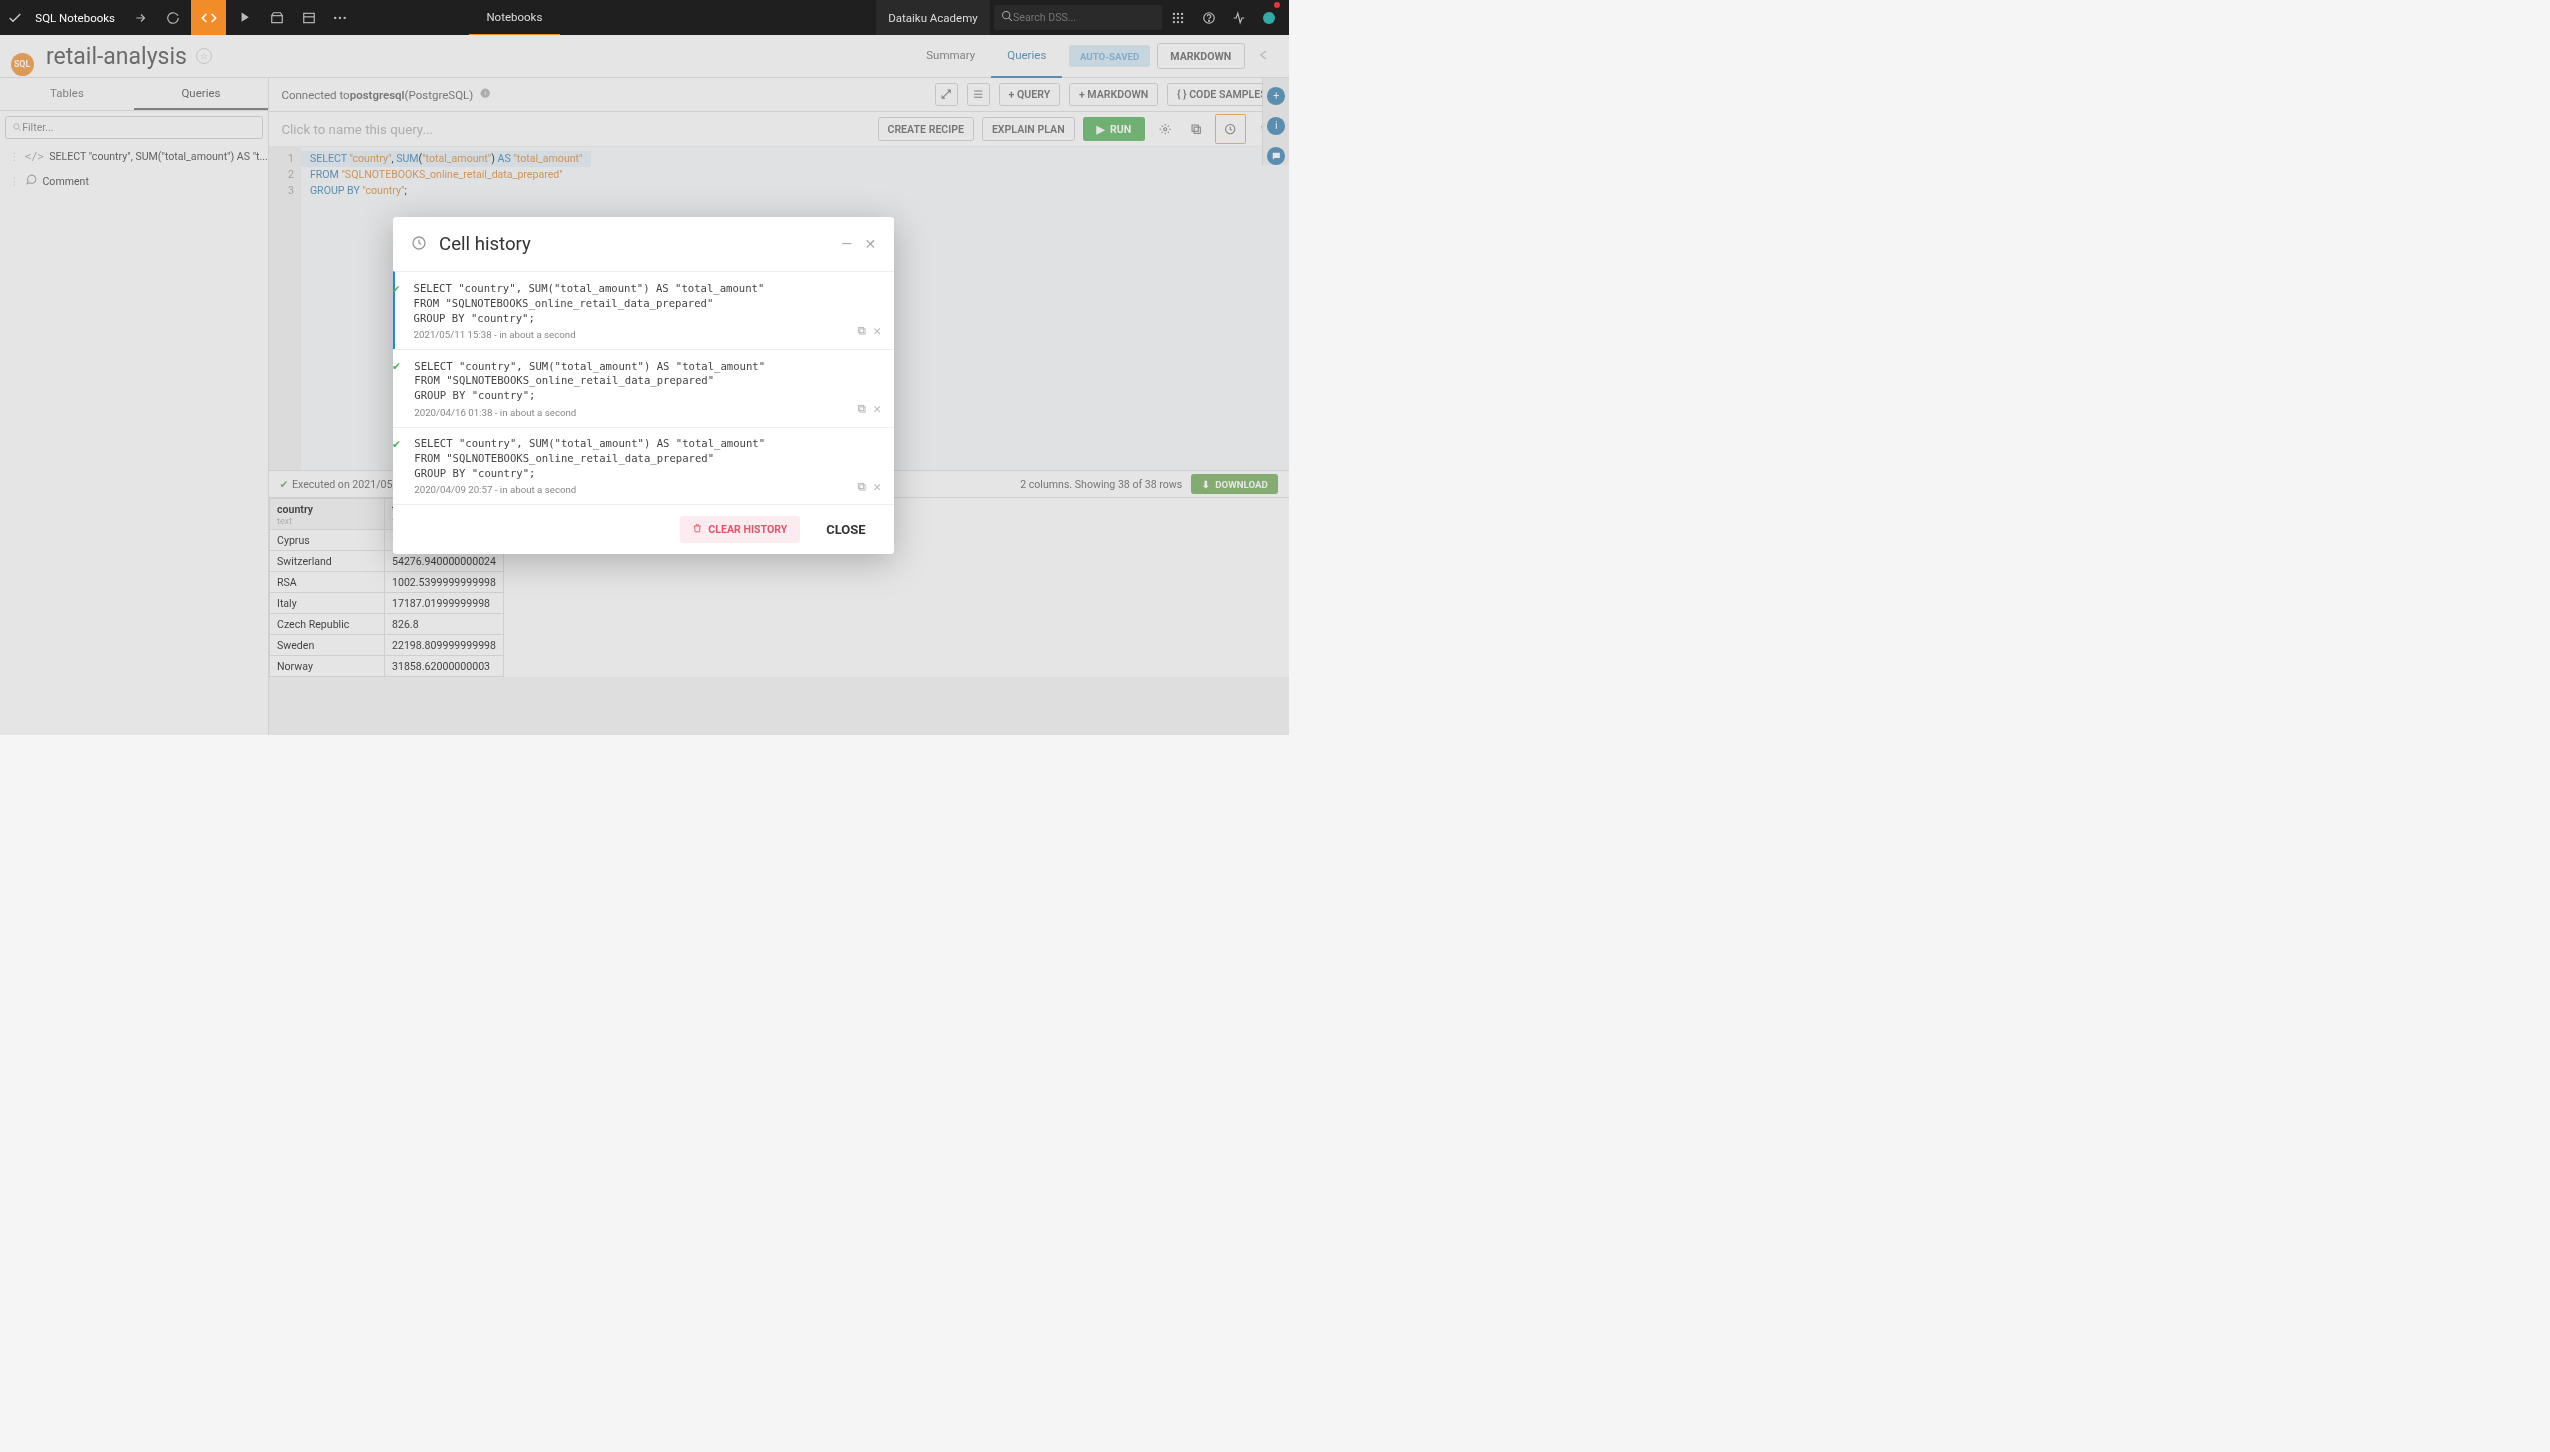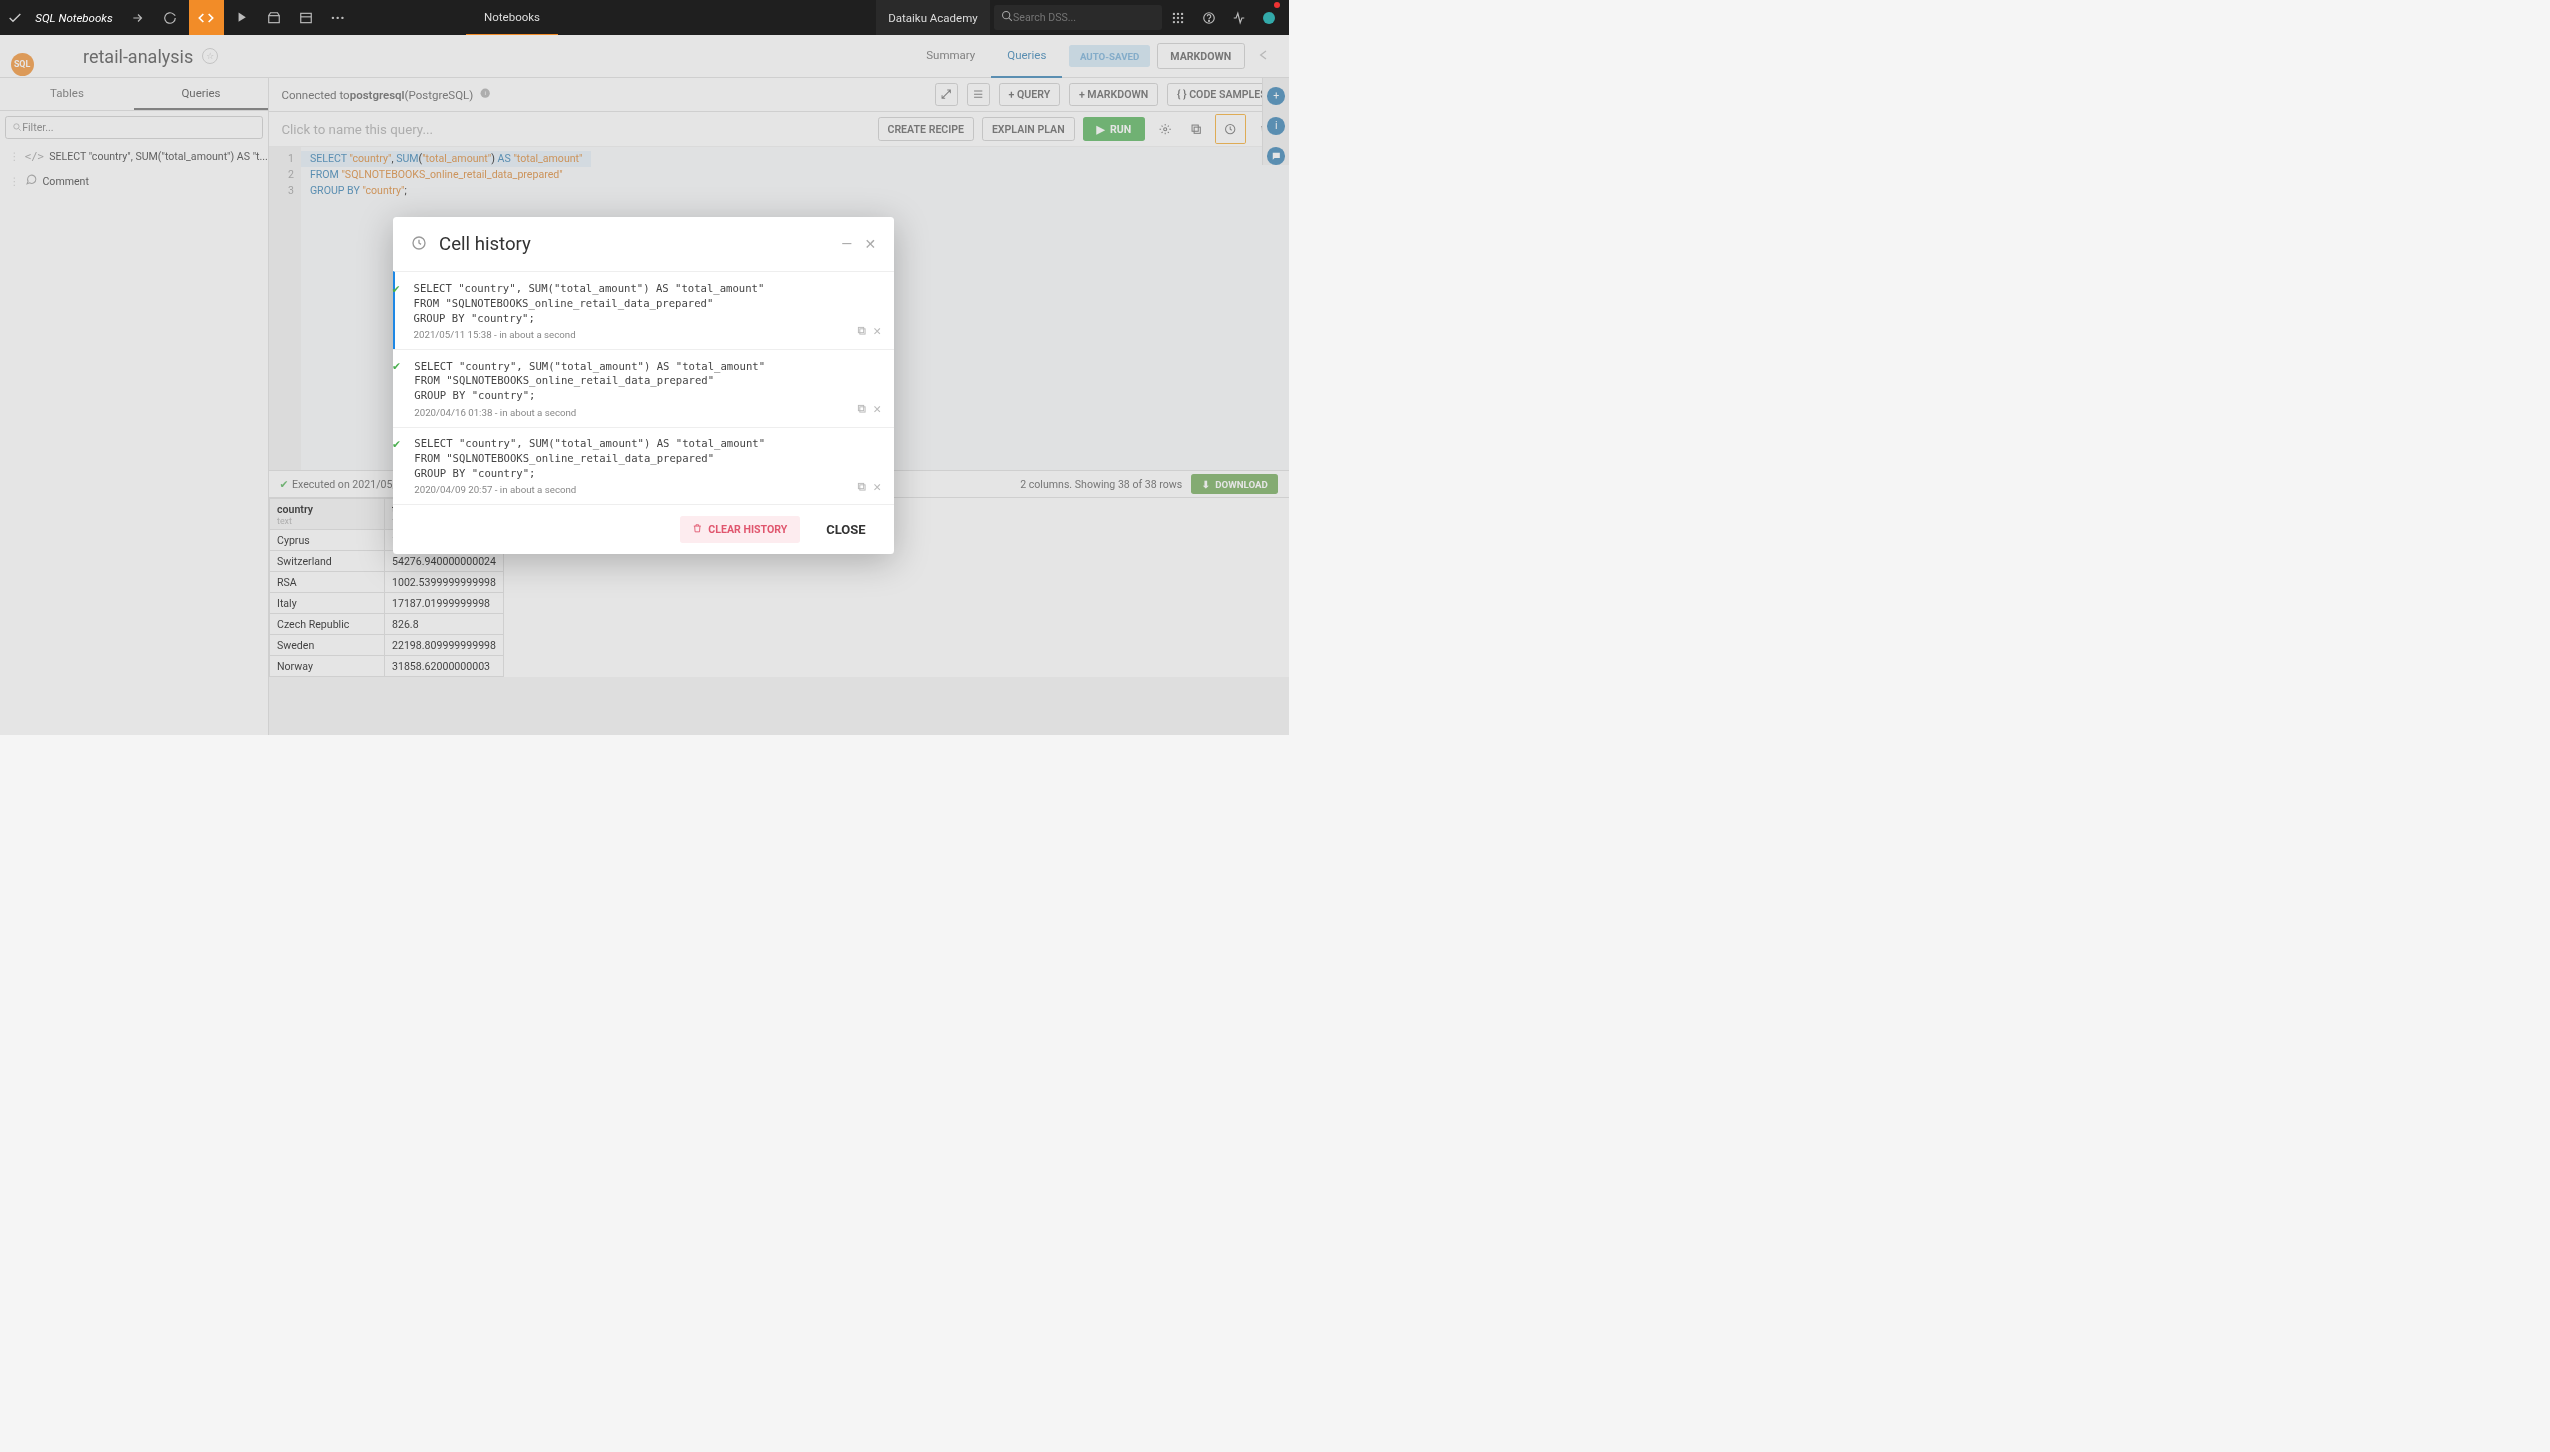--- a/index.html
+++ b/index.html
@@ -2,34 +2,34 @@
 <html style="font-size:14px"><head>
 <meta charset="utf-8">
 <style>
 * { margin: 0; padding: 0; box-sizing: border-box; font-family: -apple-system, BlinkMacSystemFont, "Segoe UI", Roboto, sans-serif; }
 body { background: #f5f5f5; width: 1289px; height: 735px; overflow: hidden; position: relative; }
 
 
 .topbar { height: 35px; background: #1f1f1f; display: flex; align-items: center; color: #fff; font-size: 11.5px; }
 .topbar-left { display: flex; align-items: center; gap: 5.3px; padding-left: 7px; }
 .feather-ico { width: 16px; height: 16px; display: inline-flex; align-items: center; justify-content: center; }
-.brand { padding: 0 7px; font-style: italic; }
+.brand { padding: 0 7px; }
 .tb-ico { width: 26.6px; height: 35px; display: flex; align-items: center; justify-content: center; color: #bbb; }
 .tb-ico.active { background: #f28c28; color: #fff; width: 35px; }
 .tb-center { flex: 1; display: flex; align-items: center; }
 .tb-tab { padding: 0 17.7px; height: 35px; display: flex; align-items: center; color: #ddd; border-bottom: 1.8px solid #f28c28; }
 .tb-right { display: flex; align-items: center; gap: 3.5px; padding-right: 7px; }
 .tb-link { padding: 0 12.4px; height: 35px; display: flex; align-items: center; color: #ddd; background: #2a2a2a; }
 .search-box { background: #2a2a2a; height: 25px; border-radius: 2.7px; display: flex; align-items: center; padding: 0 7px; width: 168px; }
 .search-box input { background: transparent; border: none; color: #aaa; outline: none; width: 100%; font-size: 10.6px; }
 
 
 .subhead { height: 43px; background: #fff; border-bottom: 0.9px solid #ddd; display: flex; align-items: center; padding: 0 10.6px; }
 .sql-badge { width: 23px; height: 23px; border-radius: 50%; background: #f28c28; color: #fff; font-size: 8.9px; font-weight: bold; display: flex; align-items: center; justify-content: center; margin-right: 12.4px; margin-top: 16px; }
-.proj-title { font-size: 18px; color: #444; margin-left: 37px; }
+.proj-title { font-size: 23px; color: #444; }
 .star { margin-left: 8.9px; color: #bbb; border: 1.3px solid #ccc; border-radius: 50%; width: 16px; height: 16px; display: flex; align-items: center; justify-content: center; font-size: 8.9px; }
 .subhead-right { margin-left: auto; display: flex; align-items: center; gap: 0; }
 .sub-tab { padding: 0 16px; height: 43px; display: flex; align-items: center; font-size: 11.5px; color: #666; border-bottom: 2.7px solid transparent; text-align: right; }
 .sub-tab.active { color: #2a7ab0; border-bottom-color: #2a7ab0; }
 .auto-saved { background: #cfe6f5; color: #6aa8d4; font-size: 9.7px; font-weight: bold; padding: 5.3px 10.6px; border-radius: 2.7px; margin: 0 7px; }
 .actions-btn { border: 0.9px solid #ccc; padding: 5.3px 12.4px; font-size: 10.6px; font-weight: bold; color: #555; background: #fff; border-radius: 2.7px; }
 .back-ico { padding: 0 8.9px; color: #bbb; }
 
 
 .main { display: flex; height: calc(100% - 78px); }

